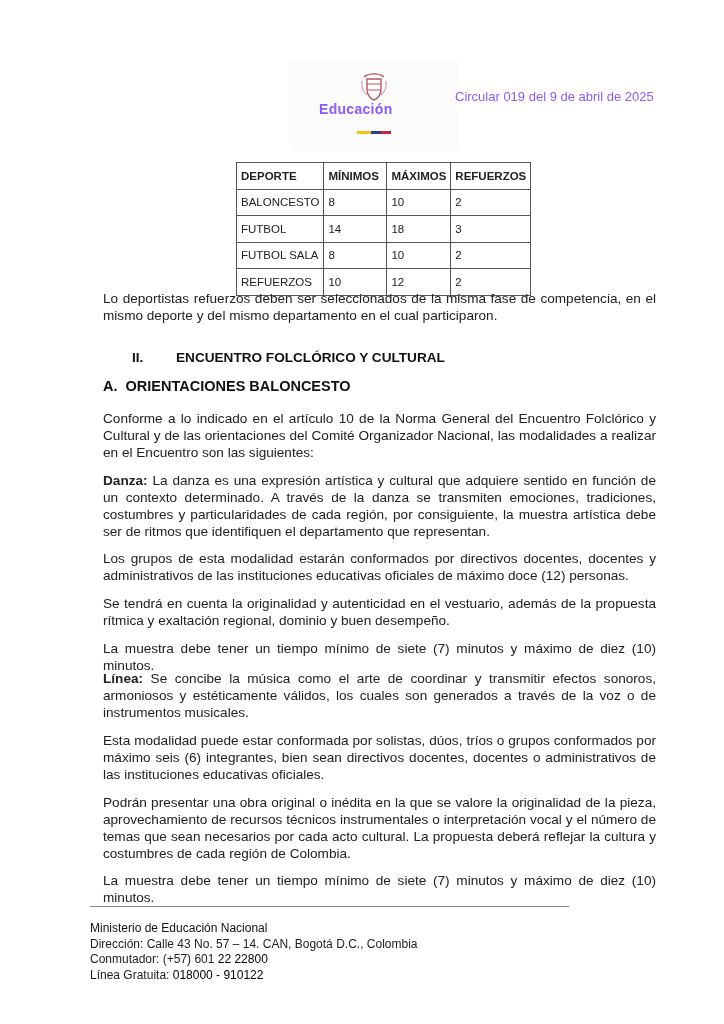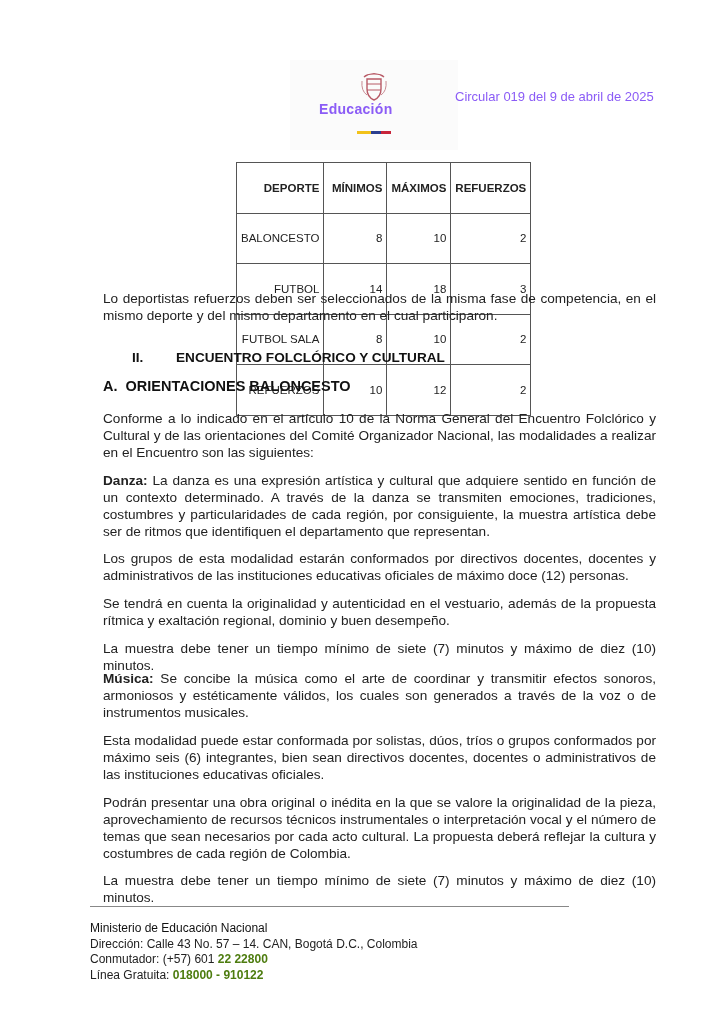--- a/index.html
+++ b/index.html
@@ -23,21 +23,21 @@
   .flag.b { left: 371px; width: 10px; background: #2b3f8f; }
   .flag.r { left: 381px; width: 10px; background: #c8243a; }
   .circular {
     position: absolute; left: 455px; top: 89px; font-size: 13px; color: #8b5cf6;
   }
   table.sports {
     position: absolute; left: 236px; top: 162px; border-collapse: collapse;
     font-size: 11.5px; color: #222;
   }
   table.sports th, table.sports td {
-    border: 1px solid #555; text-align: right; padding: 16px 4px; height: 17.5px;
+    border: 1px solid #555; text-align: left; padding: 4px 4px; height: 17.5px;
   }
   table.sports th { font-weight: bold; }
   .col-dep { width: 75px; }
   .col-min { width: 54px; }
   .col-max { width: 53px; }
   .col-ref { width: 67px; }
   .para {
     position: absolute; left: 103px; width: 553px; font-size: 13.6px; line-height: 17px;
     text-align: justify; color: #222; margin: 0;
   }
@@ -49,21 +49,21 @@
   .h-sub {
     position: absolute; left: 103px; top: 378px; font-size: 14.5px; font-weight: bold; color: #111;
   }
   .footer-line {
     position: absolute; left: 90px; top: 906px; width: 479px; height: 1px; background: #888;
   }
   .footer {
     position: absolute; left: 90px; top: 921px; font-size: 12px; line-height: 15.5px; color: #222;
   }
   .footer .org { font-weight: normal; color: #111; }
-  .footer .val { color: #4d7c0f; font-weight: bold; }
+  .footer .val { color: #000000; }
 </style>
 </head>
 <body>
 
 <div class="logo-box"></div>
 <svg class="crest" viewBox="0 0 30 32">
   <path d="M5 6 Q15 -1 25 6 Q23 3 15 3 Q7 3 5 6Z" fill="none" stroke="#b85a66" stroke-width="1.2"></path>
   <path d="M8 8 L22 8 L22 18 Q22 26 15 29 Q8 26 8 18 Z" fill="none" stroke="#b85a66" stroke-width="1.4"></path>
   <line x1="8" y1="13" x2="22" y2="13" stroke="#b85a66" stroke-width="1"></line>
   <line x1="8" y1="19" x2="22" y2="19" stroke="#b85a66" stroke-width="1"></line>
@@ -122,21 +122,21 @@
 <p class="para" style="top:410px">Conforme a lo indicado en el artículo 10 de la Norma General del Encuentro Folclórico y Cultural y de las orientaciones del Comité Organizador Nacional, las modalidades a realizar en el Encuentro son las siguientes:</p>
 
 <p class="para" style="top:472px"><b>Danza:</b><span> La danza es una expresión artística y cultural que adquiere sentido en función de un contexto determinado. A través de la danza se transmiten emociones, tradiciones, costumbres y particularidades de cada región, por consiguiente, la muestra artística debe ser de ritmos que identifiquen el departamento que representan.</span></p>
 
 <p class="para" style="top:550px">Los grupos de esta modalidad estarán conformados por directivos docentes, docentes y administrativos de las instituciones educativas oficiales de máximo doce (12) personas.</p>
 
 <p class="para" style="top:595px">Se tendrá en cuenta la originalidad y autenticidad en el vestuario, además de la propuesta rítmica y exaltación regional, dominio y buen desempeño.</p>
 
 <p class="para" style="top:640px">La muestra debe tener un tiempo mínimo de siete (7) minutos y máximo de diez (10) minutos.</p>
 
-<p class="para" style="top:670px"><b>Música:</b><span> Se concibe la música como el arte de coordinar y transmitir efectos sonoros, armoniosos y estéticamente válidos, los cuales son generados a través de la voz o de instrumentos musicales.</span></p>
+<p class="para" style="top:670px"><b>Línea:</b><span> Se concibe la música como el arte de coordinar y transmitir efectos sonoros, armoniosos y estéticamente válidos, los cuales son generados a través de la voz o de instrumentos musicales.</span></p>
 
 <p class="para" style="top:732px">Esta modalidad puede estar conformada por solistas, dúos, tríos o grupos conformados por máximo seis (6) integrantes, bien sean directivos docentes, docentes o administrativos de las instituciones educativas oficiales.</p>
 
 <p class="para" style="top:794px">Podrán presentar una obra original o inédita en la que se valore la originalidad de la pieza, aprovechamiento de recursos técnicos instrumentales o interpretación vocal y el número de temas que sean necesarios por cada acto cultural. La propuesta deberá reflejar la cultura y costumbres de cada región de Colombia.</p>
 
 <p class="para" style="top:872px">La muestra debe tener un tiempo mínimo de siete (7) minutos y máximo de diez (10) minutos.</p>
 
 <div class="footer-line"></div>
 <div class="footer">
   <div class="org">Ministerio de Educación Nacional</div>

